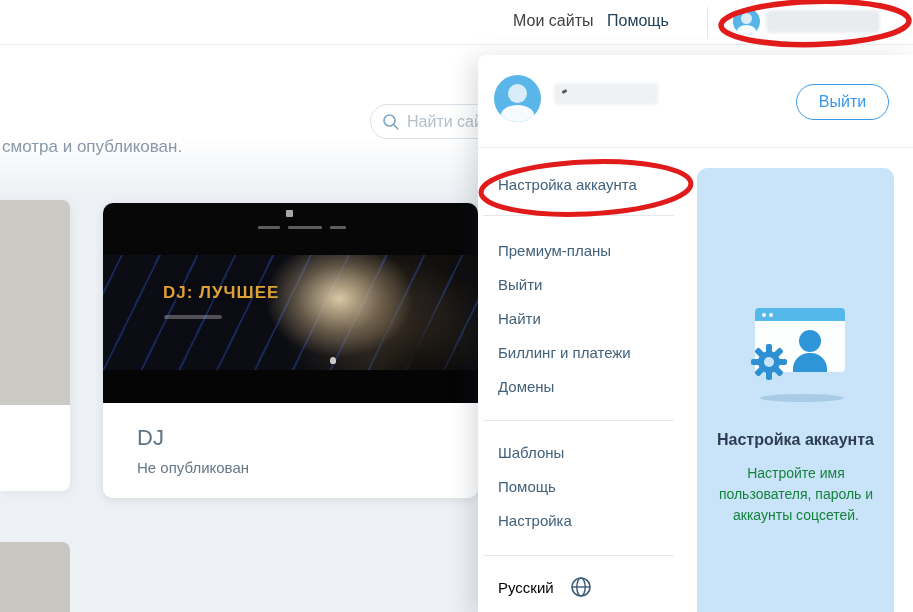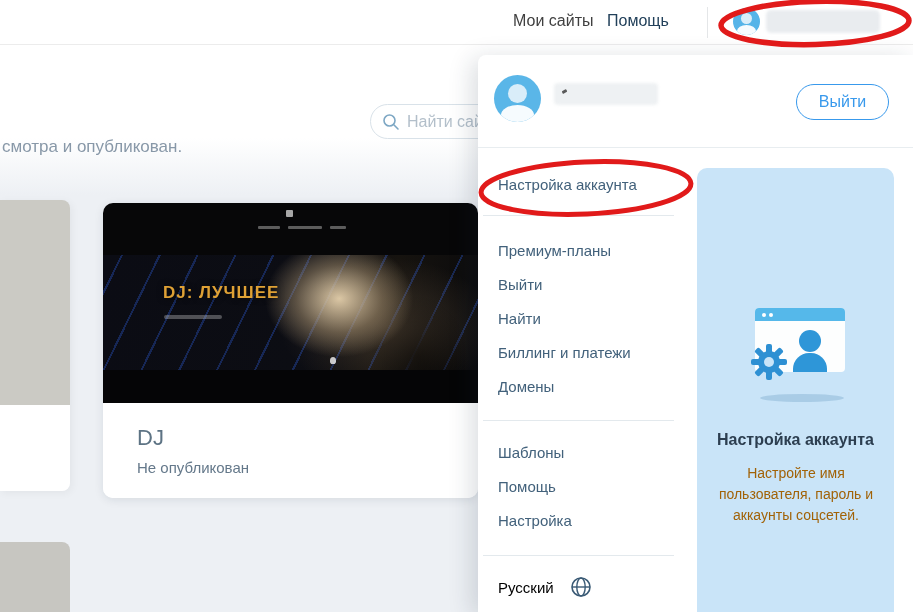--- a/index.html
+++ b/index.html
@@ -123,21 +123,21 @@
   .ill-window .dot1 { left:7px; } .ill-window .dot2 { left:14px; }
   .ill-person-head { position:absolute; left:44px; top:22px; width:22px; height:22px; border-radius:50%; background:#2e96d8; }
   .ill-person-cap  { position:absolute; left:46px; top:23px; width:17px; height:10px; border-radius:50% 50% 0 0; background:#8ecdef; }
   .ill-person-body { position:absolute; left:38px; top:45px; width:34px; height:22px; border-radius:16px 16px 0 0; background:#2e96d8; }
   .ill-gear { position:absolute; left:52px; top:44px; width:40px; height:40px; }
   .ill-shadow { position:absolute; left:63px; top:96px; width:84px; height:8px; border-radius:50%;
     background:rgba(97,150,190,.30); }
   .promo-title { position:absolute; left:0; top:263px; width:197px; text-align:center;
     font-size:16px; font-weight:bold; color:#2c3e50; }
   .promo-desc { position:absolute; left:14px; top:295px; width:170px; text-align:center;
-    font-size:14px; line-height:21px; color:#a16207; }
+    font-size:14px; line-height:21px; color:#15803d; }
   
   .annot { position:absolute; z-index:9; pointer-events:none; }
   .annot-topbar { left:715px; top:-2px; }
   .annot-menu   { left:474px; top:156px; }
 </style>
 </head>
 <body>
 
 <div class="content-header-band"></div>
 

